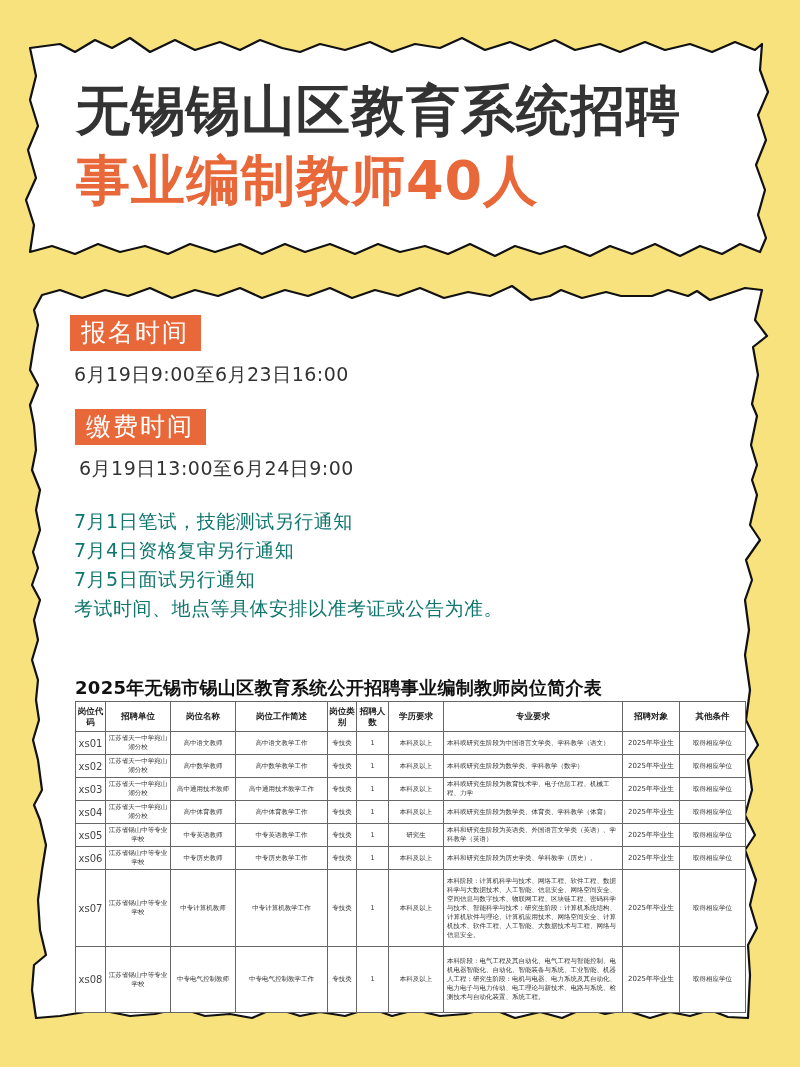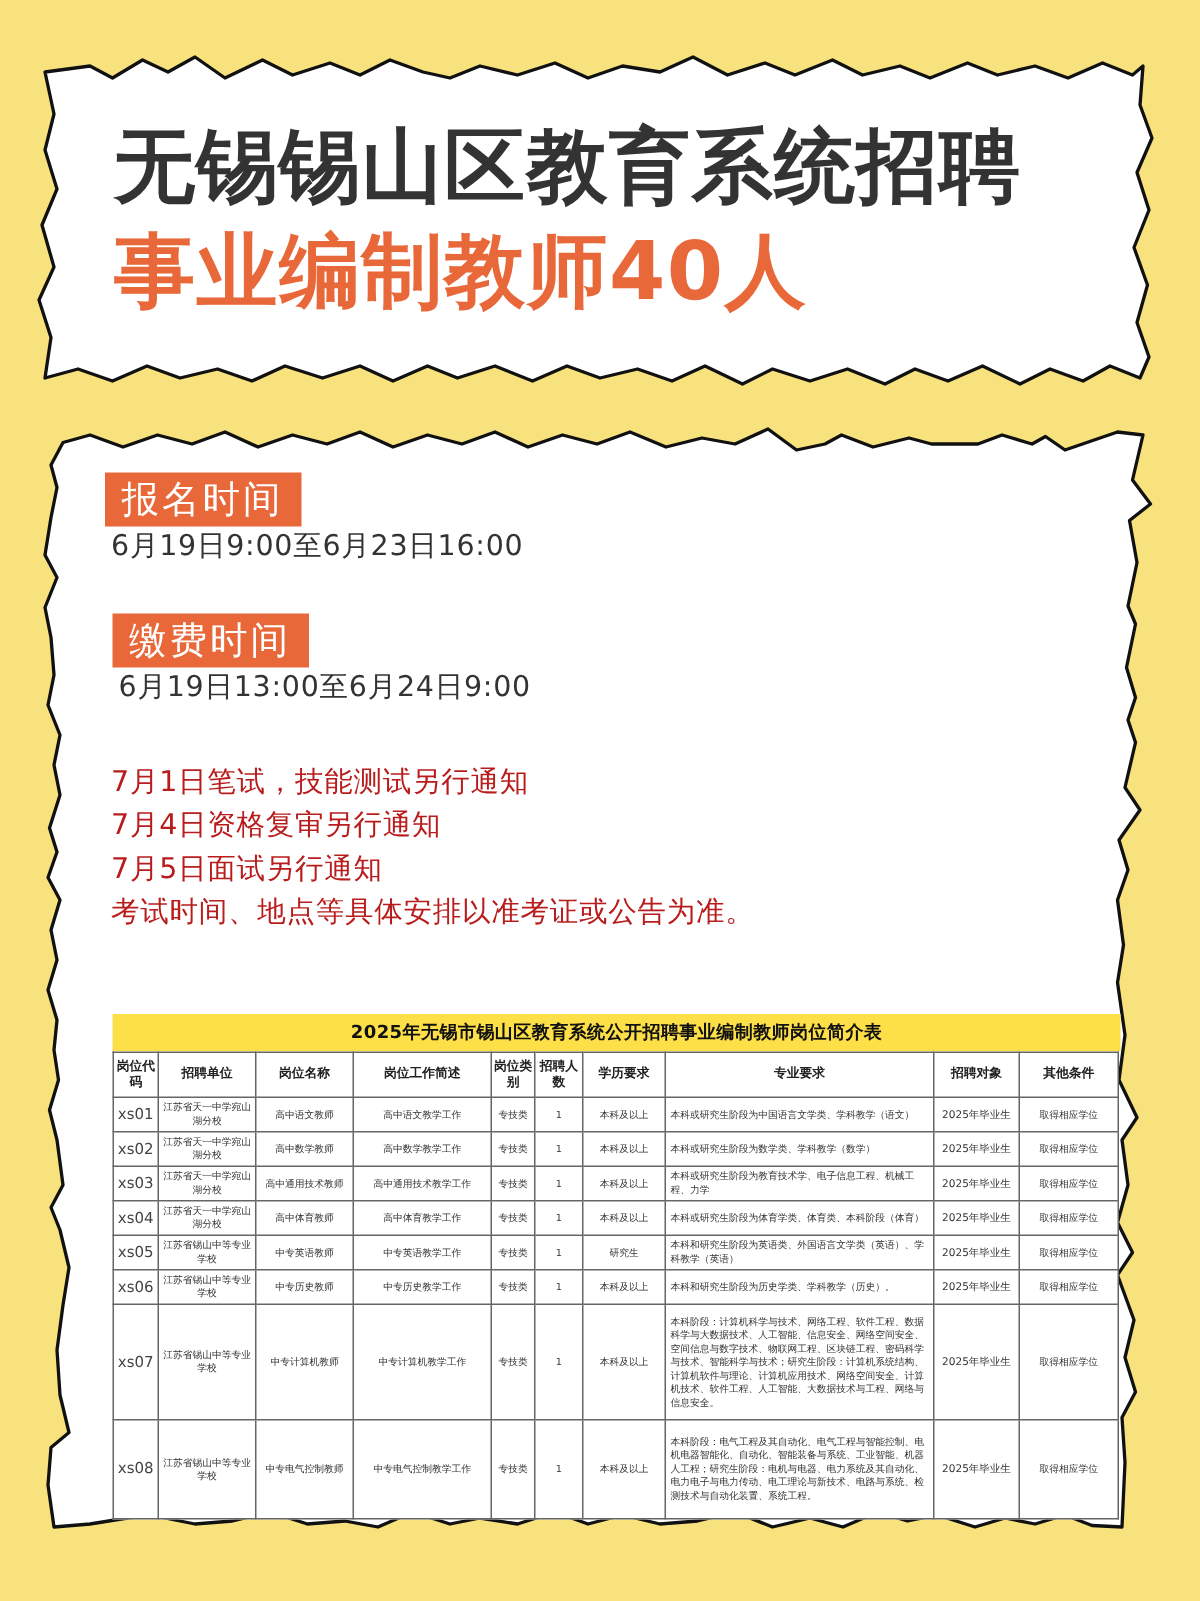--- a/index.html
+++ b/index.html
@@ -22,37 +22,37 @@
     letter-spacing: 1px; line-height: 66px; margin-top: 4px; white-space: nowrap;
   }
   .content { position: absolute; left: 70px; top: 315px; width: 640px; }
   .section-label {
     display: inline-block; background: #E8683A; color: #ffffff;
     font-size: 25px; font-weight: normal; padding: 2px 12px 3px 11px;
     line-height: 31px; letter-spacing: 2px;
   }
   .section-text {
     font-size: 19px; color: #333333; line-height: 27px;
-    padding-left: 4px; letter-spacing: 0.5px; white-space: nowrap;
+    margin-top: 10px; padding-left: 4px; letter-spacing: 0.5px; white-space: nowrap;
   }
   .s-reg { position: absolute; left: 0; top: 0; }
   .s-fee { position: absolute; left: 5px; top: 94px; }
   .s-exam { position: absolute; left: 0; top: 186px; }
   .exam-lines { margin-top: 6px; }
   .exam-lines div {
-    font-size: 19px; color: #b91c1c; line-height: 29px;
+    font-size: 19px; color: #0f766e; line-height: 29px;
     padding-left: 4px; letter-spacing: 0.5px; white-space: nowrap;
   }
   .table-wrap {
     position: absolute; left: 75px; top: 676px; width: 672px;
   }
   .table-title {
-    text-align: center; font-size: 12px; font-weight: bold; color: #111111;
+    font-size: 18px; font-weight: bold; color: #111111;
     line-height: 24px; height: 25px; white-space: nowrap; letter-spacing: 0.3px;
-    background: #fde047;
+    background: #ffffff;
   }
   table.jobs {
     border-collapse: collapse; width: 670px; table-layout: fixed;
     background: #ffffff;
   }
   table.jobs th, table.jobs td {
     border: 1px solid #666666; color: #333333; text-align: center;
     vertical-align: middle; padding: 0 1px; overflow: hidden;
   }
   table.jobs th {
@@ -173,21 +173,21 @@
         <td>取得相应学位</td>
       </tr>
       <tr class="r-short">
         <td class="code">xs04</td>
         <td>江苏省天一中学宛山湖分校</td>
         <td>高中体育教师</td>
         <td>高中体育教学工作</td>
         <td>专技类</td>
         <td>1</td>
         <td>本科及以上</td>
-        <td class="major">本科或研究生阶段为体育学类、体育类、本科阶段（体育）</td>
+        <td class="major">本科或研究生阶段为数学类、体育类、学科教学（体育）</td>
         <td class="target">2025年毕业生</td>
         <td>取得相应学位</td>
       </tr>
       <tr class="r-short">
         <td class="code">xs05</td>
         <td>江苏省锡山中等专业学校</td>
         <td>中专英语教师</td>
         <td>中专英语教学工作</td>
         <td>专技类</td>
         <td>1</td>

